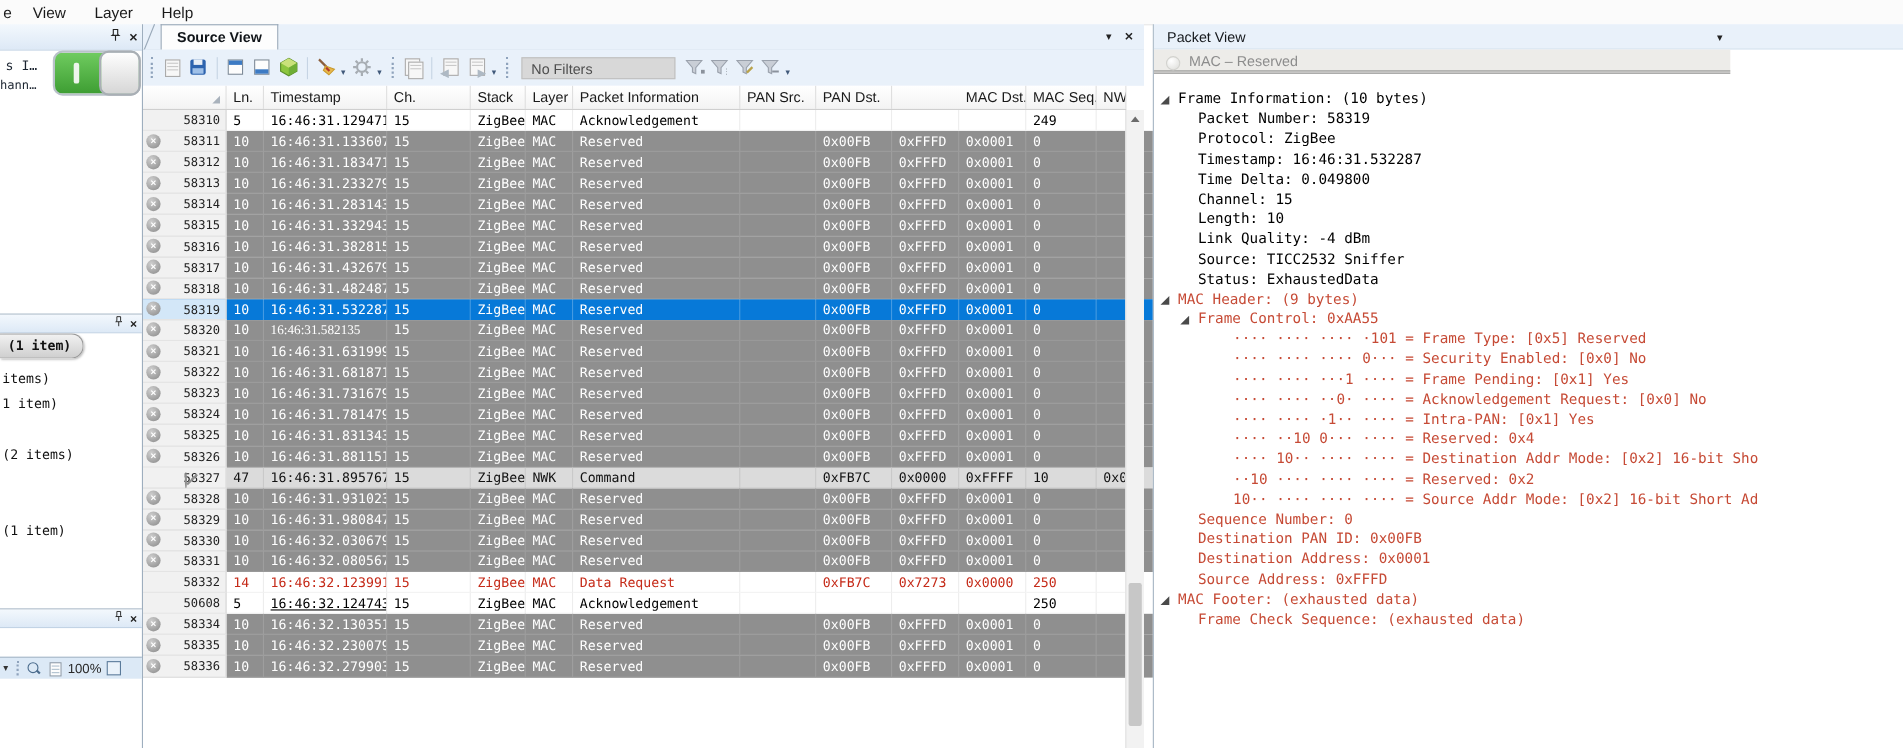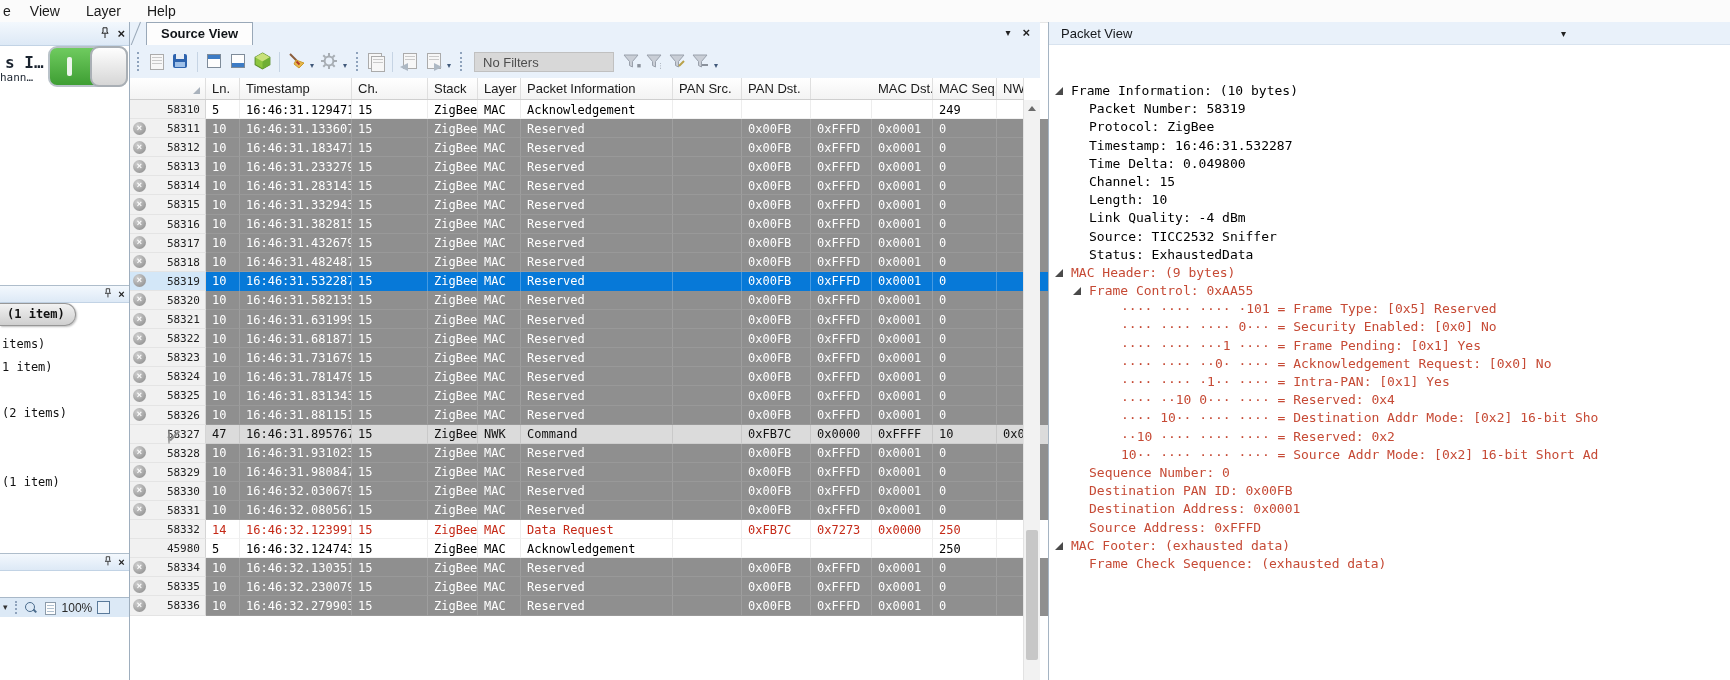--- a/index.html
+++ b/index.html
@@ -23,21 +23,21 @@
   .sh3{top:531px;height:16px;}
   .hdr-ctl{position:absolute;right:4px;top:0;height:100%;display:flex;gap:7px;align-items:center;color:#222;}
   .close-x{font-size:13px;font-weight:bold;line-height:1;cursor:default;}
   .pin{display:inline-block;}
   .toggle{position:absolute;left:48px;top:24px;width:80px;height:41px;border-radius:9px;
           background:linear-gradient(#6FCB5F,#3E9E33);border:2px solid #B9C2C9;box-sizing:border-box;}
   .toggle-bar{position:absolute;left:17px;top:9px;width:5px;height:19px;background:#EDF5EC;border-radius:2px;}
   .toggle-knob{position:absolute;right:-2px;top:-2px;width:38px;height:41px;border-radius:9px;
           background:linear-gradient(#FEFEFE,#D6D6D6);border:2px solid #A9AFB5;box-sizing:border-box;}
   .frag{position:absolute;color:#1B2430;}
-  .frag1{left:5px;top:31px;font-size:16px;font-weight:bold;}
+  .frag1{left:5px;top:31px;font-size:12px;font-weight:normal;}
   .frag2{left:0;top:49px;font-size:11px;}
   .side-item{position:absolute;left:0;font-size:12px;color:#111;white-space:nowrap;}
   .side-badge{top:281px;height:21px;line-height:21px;padding:0 10px 0 7px;font-weight:bold;
           background:linear-gradient(#F2F2F2,#CFCFCF);border:1px solid #979797;border-left:none;
           border-radius:0 11px 11px 0;box-shadow:1px 1px 2px rgba(0,0,0,.25);}
   #zoombar{position:absolute;left:0;top:575px;width:100%;height:20px;background:#DCE9F6;
            border-top:1px solid #A8B8C8;display:flex;align-items:center;gap:5px;padding-left:3px;box-sizing:border-box;
            font-size:12px;color:#2A2A2A;}
   .mini-chev{font-size:9px;color:#333;line-height:1;}
   .grip{width:0;height:13px;border-left:2px dotted #8FA3BC;margin:0 2px;}
@@ -471,21 +471,21 @@
         <div class="cell" style="width: 69px;"></div>
         <div class="cell" style="width: 69px;">0x00FB</div>
         <div class="cell" style="width: 61px;">0xFFFD</div>
         <div class="cell" style="width: 61px;">0x0001</div>
         <div class="cell" style="width: 64px;">0</div>
         <div class="cell" style="width: 27px;"></div>
       </div>
       <div class="row r-gray">
         <div class="gut"><span class="gut-ic err-ic">×</span>58320</div>
         <div class="cell" style="width: 34px;">10</div>
-        <div class="cell" style="width: 112px;">16:46:31.582135</div>
+        <div class="cell" style="width: 112px; font-family: Liberation Serif, serif;">16:46:31.582135</div>
         <div class="cell" style="width: 76px;">15</div>
         <div class="cell" style="width: 50px;">ZigBee</div>
         <div class="cell" style="width: 43px;">MAC</div>
         <div class="cell" style="width: 152px;">Reserved</div>
         <div class="cell" style="width: 69px;"></div>
         <div class="cell" style="width: 69px;">0x00FB</div>
         <div class="cell" style="width: 61px;">0xFFFD</div>
         <div class="cell" style="width: 61px;">0x0001</div>
         <div class="cell" style="width: 64px;">0</div>
         <div class="cell" style="width: 27px;"></div>
@@ -664,23 +664,23 @@
         <div class="cell" style="width: 43px;">MAC</div>
         <div class="cell" style="width: 152px;">Data Request</div>
         <div class="cell" style="width: 69px;"></div>
         <div class="cell" style="width: 69px;">0xFB7C</div>
         <div class="cell" style="width: 61px;">0x7273</div>
         <div class="cell" style="width: 61px;">0x0000</div>
         <div class="cell" style="width: 64px;">250</div>
         <div class="cell" style="width: 27px;"></div>
       </div>
       <div class="row r-white">
-        <div class="gut">45980</div>
+        <div class="gut">50608</div>
         <div class="cell" style="width: 34px;">5</div>
-        <div class="cell" style="width: 112px;">16:46:32.124743</div>
+        <div class="cell" style="width: 112px; text-decoration: underline;">16:46:32.124743</div>
         <div class="cell" style="width: 76px;">15</div>
         <div class="cell" style="width: 50px;">ZigBee</div>
         <div class="cell" style="width: 43px;">MAC</div>
         <div class="cell" style="width: 152px;">Acknowledgement</div>
         <div class="cell" style="width: 69px;"></div>
         <div class="cell" style="width: 69px;"></div>
         <div class="cell" style="width: 61px;"></div>
         <div class="cell" style="width: 61px;"></div>
         <div class="cell" style="width: 64px;">250</div>
         <div class="cell" style="width: 27px;"></div>
@@ -735,14 +735,18 @@
     <div class="sb-up"></div>
     <div class="sb-thumb"></div>
   </div>
 </div>
 
 <div id="packet">
   <div id="pk-title">
     <span>Packet View</span>
     <span class="pk-opt">▾</span>
   </div>
+  <div id="pk-sub">
+    <span class="led"></span>
+    <span>MAC – Reserved</span>
+  </div>
   <div id="pk-tree"><div class="tl" style="padding-left: 22px;"><span class="exp" style="left: 6px;"></span>Frame Information: (10 bytes)</div><div class="tl" style="padding-left: 40px;">Packet Number: 58319</div><div class="tl" style="padding-left: 40px;">Protocol: ZigBee</div><div class="tl" style="padding-left: 40px;">Timestamp: 16:46:31.532287</div><div class="tl" style="padding-left: 40px;">Time Delta: 0.049800</div><div class="tl" style="padding-left: 40px;">Channel: 15</div><div class="tl" style="padding-left: 40px;">Length: 10</div><div class="tl" style="padding-left: 40px;">Link Quality: -4 dBm</div><div class="tl" style="padding-left: 40px;">Source: TICC2532 Sniffer</div><div class="tl" style="padding-left: 40px;">Status: ExhaustedData</div><div class="tl red" style="padding-left: 22px;"><span class="exp" style="left: 6px;"></span>MAC Header: (9 bytes)</div><div class="tl red" style="padding-left: 40px;"><span class="exp" style="left: 24px;"></span>Frame Control: 0xAA55</div><div class="tl red" style="padding-left: 72px;">···· ···· ···· ·101 = Frame Type: [0x5] Reserved</div><div class="tl red" style="padding-left: 72px;">···· ···· ···· 0··· = Security Enabled: [0x0] No</div><div class="tl red" style="padding-left: 72px;">···· ···· ···1 ···· = Frame Pending: [0x1] Yes</div><div class="tl red" style="padding-left: 72px;">···· ···· ··0· ···· = Acknowledgement Request: [0x0] No</div><div class="tl red" style="padding-left: 72px;">···· ···· ·1·· ···· = Intra-PAN: [0x1] Yes</div><div class="tl red" style="padding-left: 72px;">···· ··10 0··· ···· = Reserved: 0x4</div><div class="tl red" style="padding-left: 72px;">···· 10·· ···· ···· = Destination Addr Mode: [0x2] 16-bit Sho</div><div class="tl red" style="padding-left: 72px;">··10 ···· ···· ···· = Reserved: 0x2</div><div class="tl red" style="padding-left: 72px;">10·· ···· ···· ···· = Source Addr Mode: [0x2] 16-bit Short Ad</div><div class="tl red" style="padding-left: 40px;">Sequence Number: 0</div><div class="tl red" style="padding-left: 40px;">Destination PAN ID: 0x00FB</div><div class="tl red" style="padding-left: 40px;">Destination Address: 0x0001</div><div class="tl red" style="padding-left: 40px;">Source Address: 0xFFFD</div><div class="tl red" style="padding-left: 22px;"><span class="exp" style="left: 6px;"></span>MAC Footer: (exhausted data)</div><div class="tl red" style="padding-left: 40px;">Frame Check Sequence: (exhausted data)</div></div>
 </div>
 
 </body></html>

